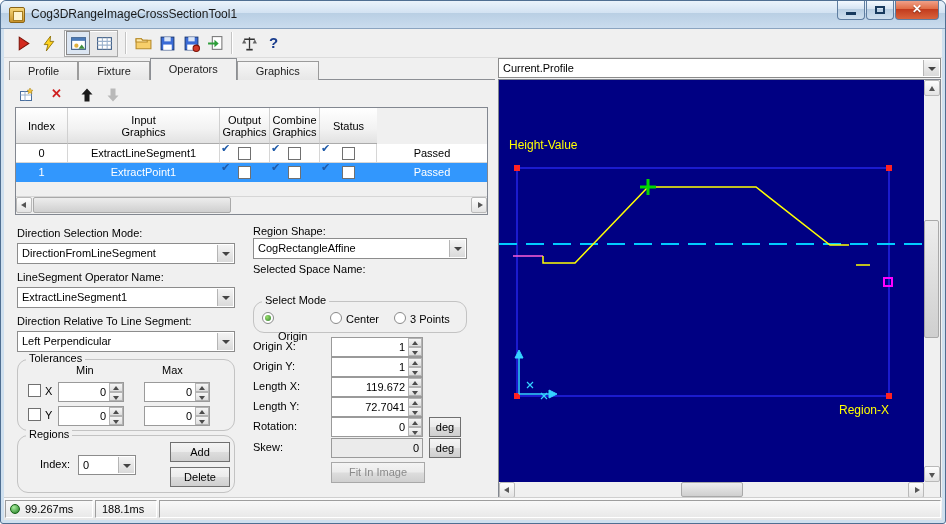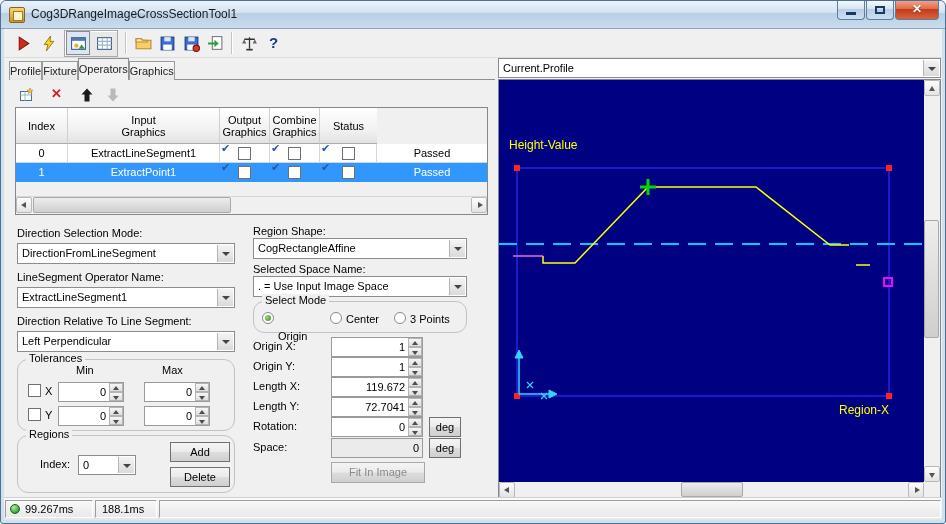--- a/index.html
+++ b/index.html
@@ -18,21 +18,21 @@
   .glyph-close{position:absolute;left:0;right:0;top:1px;text-align:center;color:#fff;font-size:12px;font-weight:bold;text-shadow:0 1px 1px #7e2410;}
   
   .toolbar{position:absolute;left:3px;top:28px;right:3px;height:29px;background:#f0f0f0;border-bottom:1px solid #dcdcdc;}
   .tb-btn{position:absolute;top:2px;width:24px;height:24px;border:1px solid transparent;}
   .tb-btn svg{position:absolute;left:3px;top:3px;}
   .tb-group{position:absolute;top:1px;height:27px;border:1px solid #a9a9a9;background:#e8e8e8;box-shadow:inset 1px 1px 0 #fff;}
   .tb-sep{position:absolute;top:3px;width:1px;height:22px;background:#c4c4c4;box-shadow:1px 0 0 #fff;}
   .help-q::after{content:"?";position:absolute;left:7px;top:2px;font-size:15px;font-weight:bold;color:#173a8c;}
   
   .tabs{position:absolute;left:8px;top:57px;height:22px;display:flex;align-items:flex-end;z-index:3;}
-  .tab{height:19px;line-height:18px;padding:0 0;font-size:11px;background:linear-gradient(#f6f6f6,#e7e7e7);border:1px solid #9b9b9b;border-bottom:none;color:#222;}
+  .tab{height:19px;line-height:18px;padding:0 18px;font-size:11px;background:linear-gradient(#f6f6f6,#e7e7e7);border:1px solid #9b9b9b;border-bottom:none;color:#222;}
   .tab.active{height:22px;line-height:21px;background:#f0f0f0;border:1px solid #8c8f94;border-bottom:none;position:relative;z-index:4;}
   .tabline{position:absolute;left:8px;top:78px;width:486px;height:1px;background:#8c8f94;z-index:2;}
   
   .lbl{position:absolute;font-size:11px;color:#000;white-space:nowrap;}
   .combo{position:absolute;height:21px;background:#fff;border:1px solid #8c8c8c;padding-left:15px;}
   .combo .txt{position:absolute;left:4px;top:0;right:19px;line-height:19px;font-size:11px;overflow:hidden;white-space:nowrap;}
   .combo .cbtn{position:absolute;right:1px;top:1px;bottom:1px;width:16px;background:linear-gradient(#f4f4f4,#dadada);border-left:1px solid #b5b5b5;}
   .combo .cbtn::after{content:"";position:absolute;left:4px;top:7px;border:4px solid transparent;border-top:4px solid #444;border-bottom:none;}
   .btn3d{position:absolute;border:1px solid #707070;background:linear-gradient(#f4f4f4,#ebebeb 49%,#dddddd 51%,#cfcfcf);font-size:11px;text-align:center;color:#000;}
   .btn3d.disabled{color:#8a8a8a;border-color:#a8a8a8;}
@@ -311,24 +311,20 @@
     <div class="btn3d" style="left:152px;top:6px;width:60px;height:20px;line-height:18px;">Add</div>
     <div class="btn3d" style="left:152px;top:31px;width:60px;height:20px;line-height:18px;">Delete</div>
   </div>
 
   <div class="lbl" style="left:252px;top:224px;">Region Shape:</div>
   <div class="combo" style="left:252px;top:237px;width:214px;">
     <span class="txt">CogRectangleAffine</span>
       <span class="cbtn"></span>
   </div>
   <div class="lbl" style="left:252px;top:262px;">Selected Space Name:</div>
-  <div class="combo" style="left:252px;top:275px;width:214px;">
-    <span class="txt">. = Use Input Image Space</span>
-      <span class="cbtn"></span>
-  </div>
 
   <div class="group" style="left:252px;top:300px;width:214px;height:32px;">
     <div class="gtitle">Select Mode</div>
     <div class="radio checked" style="left:8px;top:10px;"></div>
     <div class="lbl" style="left:24px;top:11px;margin-top:17px;">Origin</div>
     <div class="radio" style="left:76px;top:10px;"></div>
     <div class="lbl" style="left:92px;top:11px;">Center</div>
     <div class="radio" style="left:140px;top:10px;"></div>
     <div class="lbl" style="left:156px;top:11px;">3 Points</div>
   </div>
@@ -372,21 +368,21 @@
   <div class="lbl" style="left:252px;top:419px;">Rotation:</div>
   <div class="num" style="left:330px;top:416px;width:92px;">
       <input readonly="" value="0" style="">
       <span class="spin">
         <div class="up"></div>
         <div class="dn"></div>
       </span>
     </div>
   <div class="btn3d" style="left:428px;top:416px;width:32px;height:20px;line-height:18px;">deg</div>
 
-  <div class="lbl" style="left:252px;top:440px;">Space:</div>
+  <div class="lbl" style="left:252px;top:440px;">Skew:</div>
   <div class="num noarrows disabled" style="left:330px;top:437px;width:92px;">
       <input readonly="" value="0" style="">
     </div>
   <div class="btn3d" style="left:428px;top:437px;width:32px;height:20px;line-height:18px;">deg</div>
 
   <div class="btn3d disabled" style="left:330px;top:461px;width:94px;height:21px;line-height:19px;">Fit In Image</div>
 
   <div class="combo" style="left:497px;top:57px;width:443px;height:20px;">
     <span class="txt">Current.Profile</span>
       <span class="cbtn"></span>

